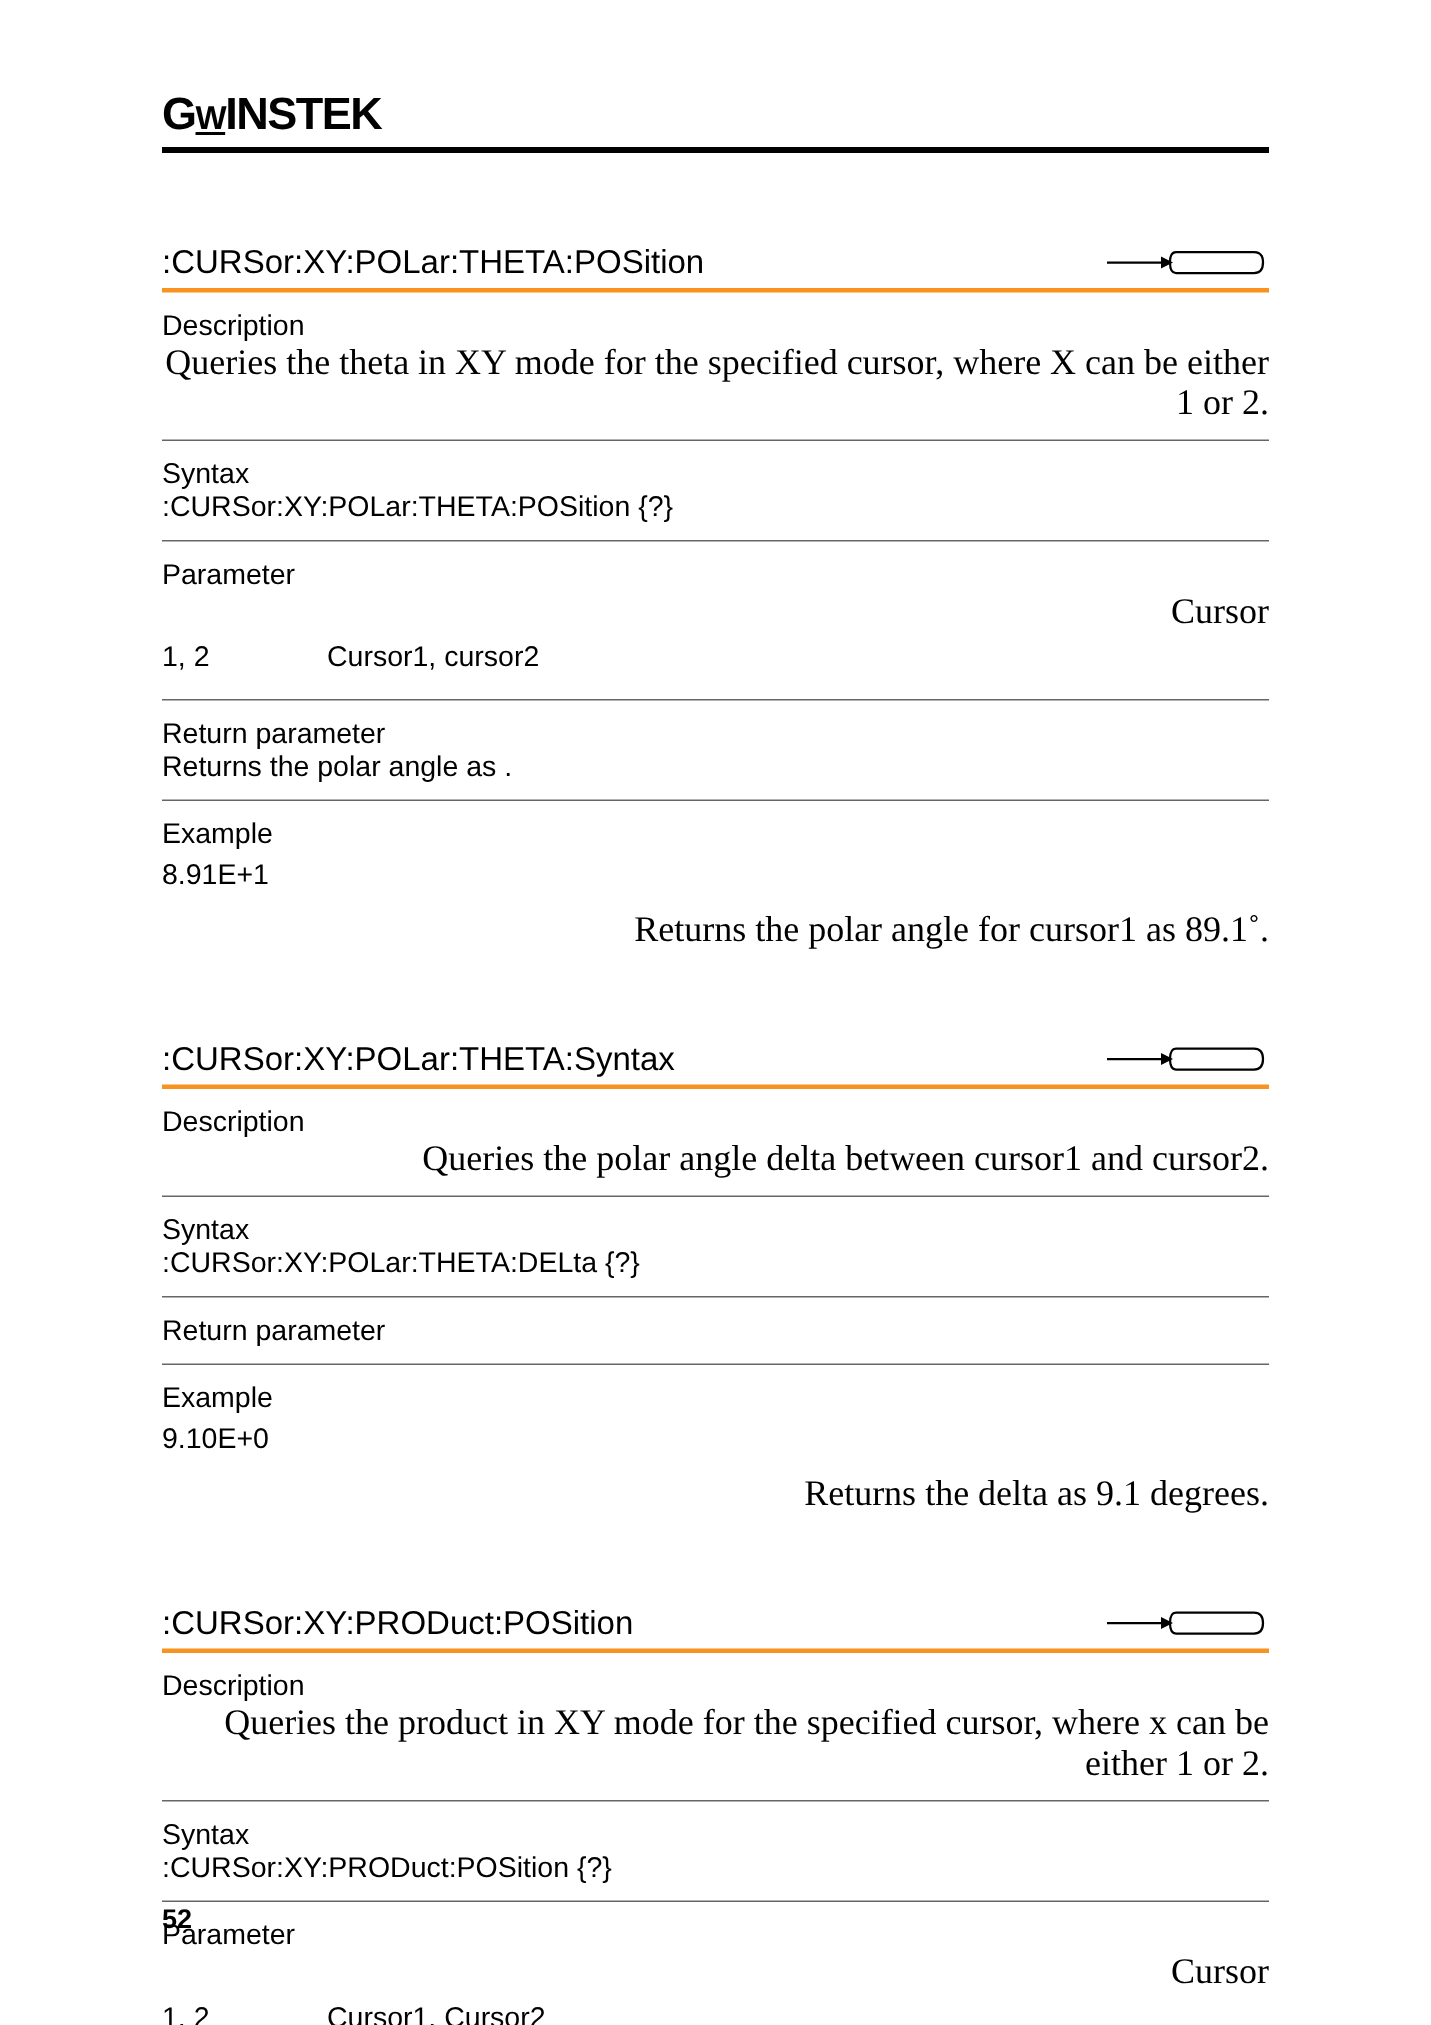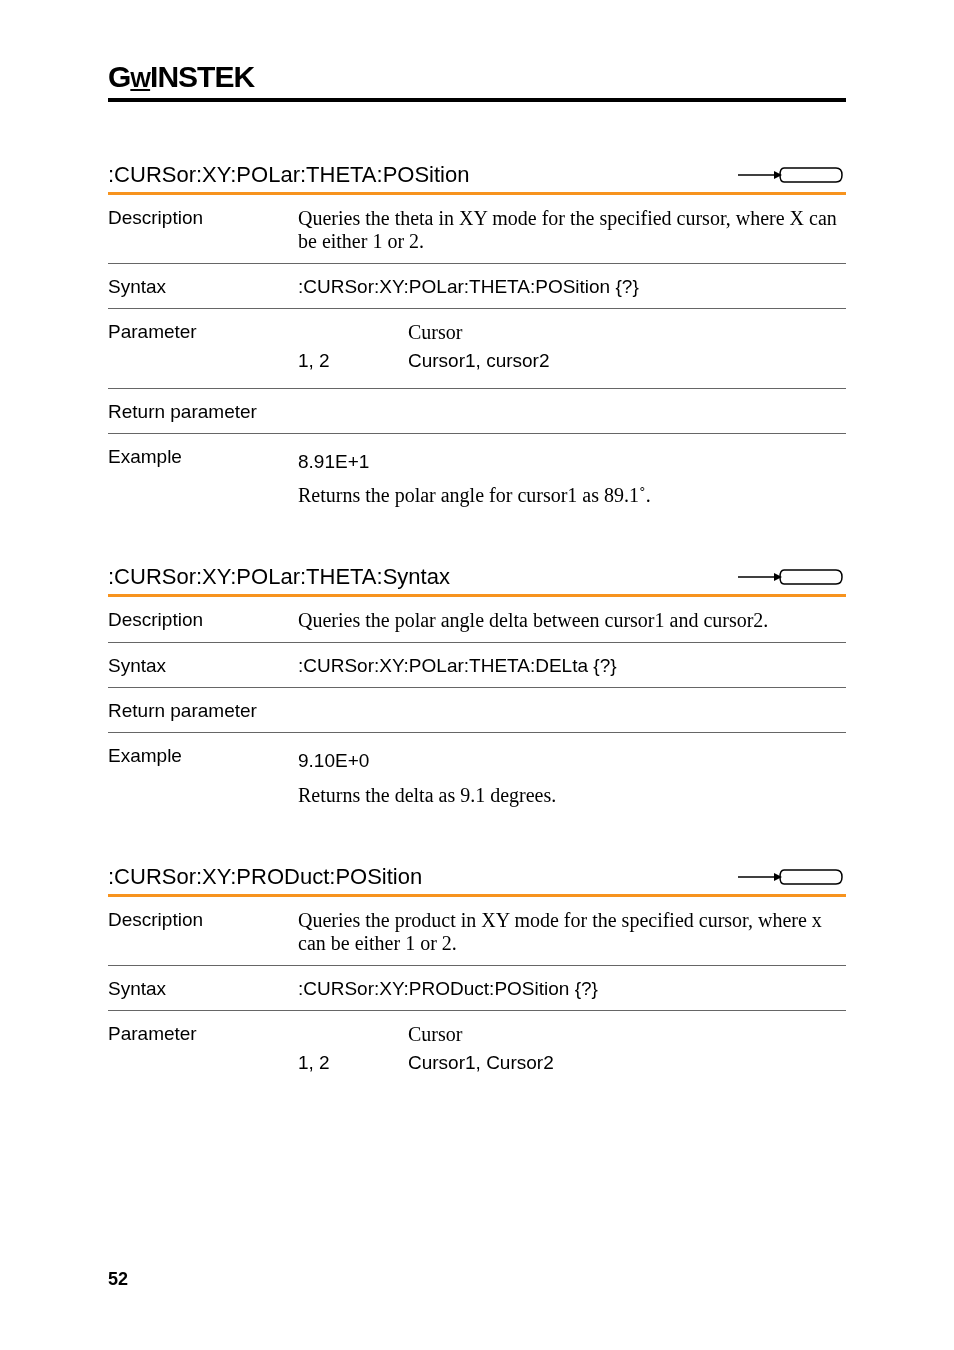--- a/index.html
+++ b/index.html
@@ -50,36 +50,38 @@
       font-weight: 400;
     }
     .query-icon {
       width: 110px;
       height: 18px;
     }
     .row {
       display: flex;
       padding: 12px 0 10px 0;
       border-bottom: 1px solid #666;
+      flex-direction: column;
     }
     .row.noborder {
       border-bottom: none;
     }
     .label {
       width: 190px;
       font-size: 19px;
       flex-shrink: 0;
     }
     .content {
       flex: 1;
       font-size: 19px;
     }
     .content-serif {
       font-family: 'Palatino Linotype', 'Book Antiqua', Palatino, serif;
-      font-size: 20px;
+      font-size: 24px;
+      text-align: right;
     }
     .param-col1 {
       width: 110px;
     }
     .param-col2 {
       flex: 1;
     }
     .param-row {
       padding-bottom: 6px;
     }
@@ -129,20 +131,21 @@
           <div class="param-col2 content-serif">Cursor</div>
         </div>
           <div class="param-row" style="display:flex">
           <div class="param-col1">1, 2</div>
           <div class="param-col2">Cursor1, cursor2</div>
         </div>
         </div>
     </div>
       <div class="row">
       <div class="label">Return parameter</div>
+      <div class="content">Returns the polar angle as <nr3>.</nr3></div>
     </div>
       <div class="row noborder">
       <div class="label">Example</div>
       <div class="content example-block">
           <div class="">8.91E+1</div>
           <div class=" content-serif">Returns the polar angle for cursor1 as 89.1˚.</div>
         </div>
     </div>
     </div>
     <div class="section">

